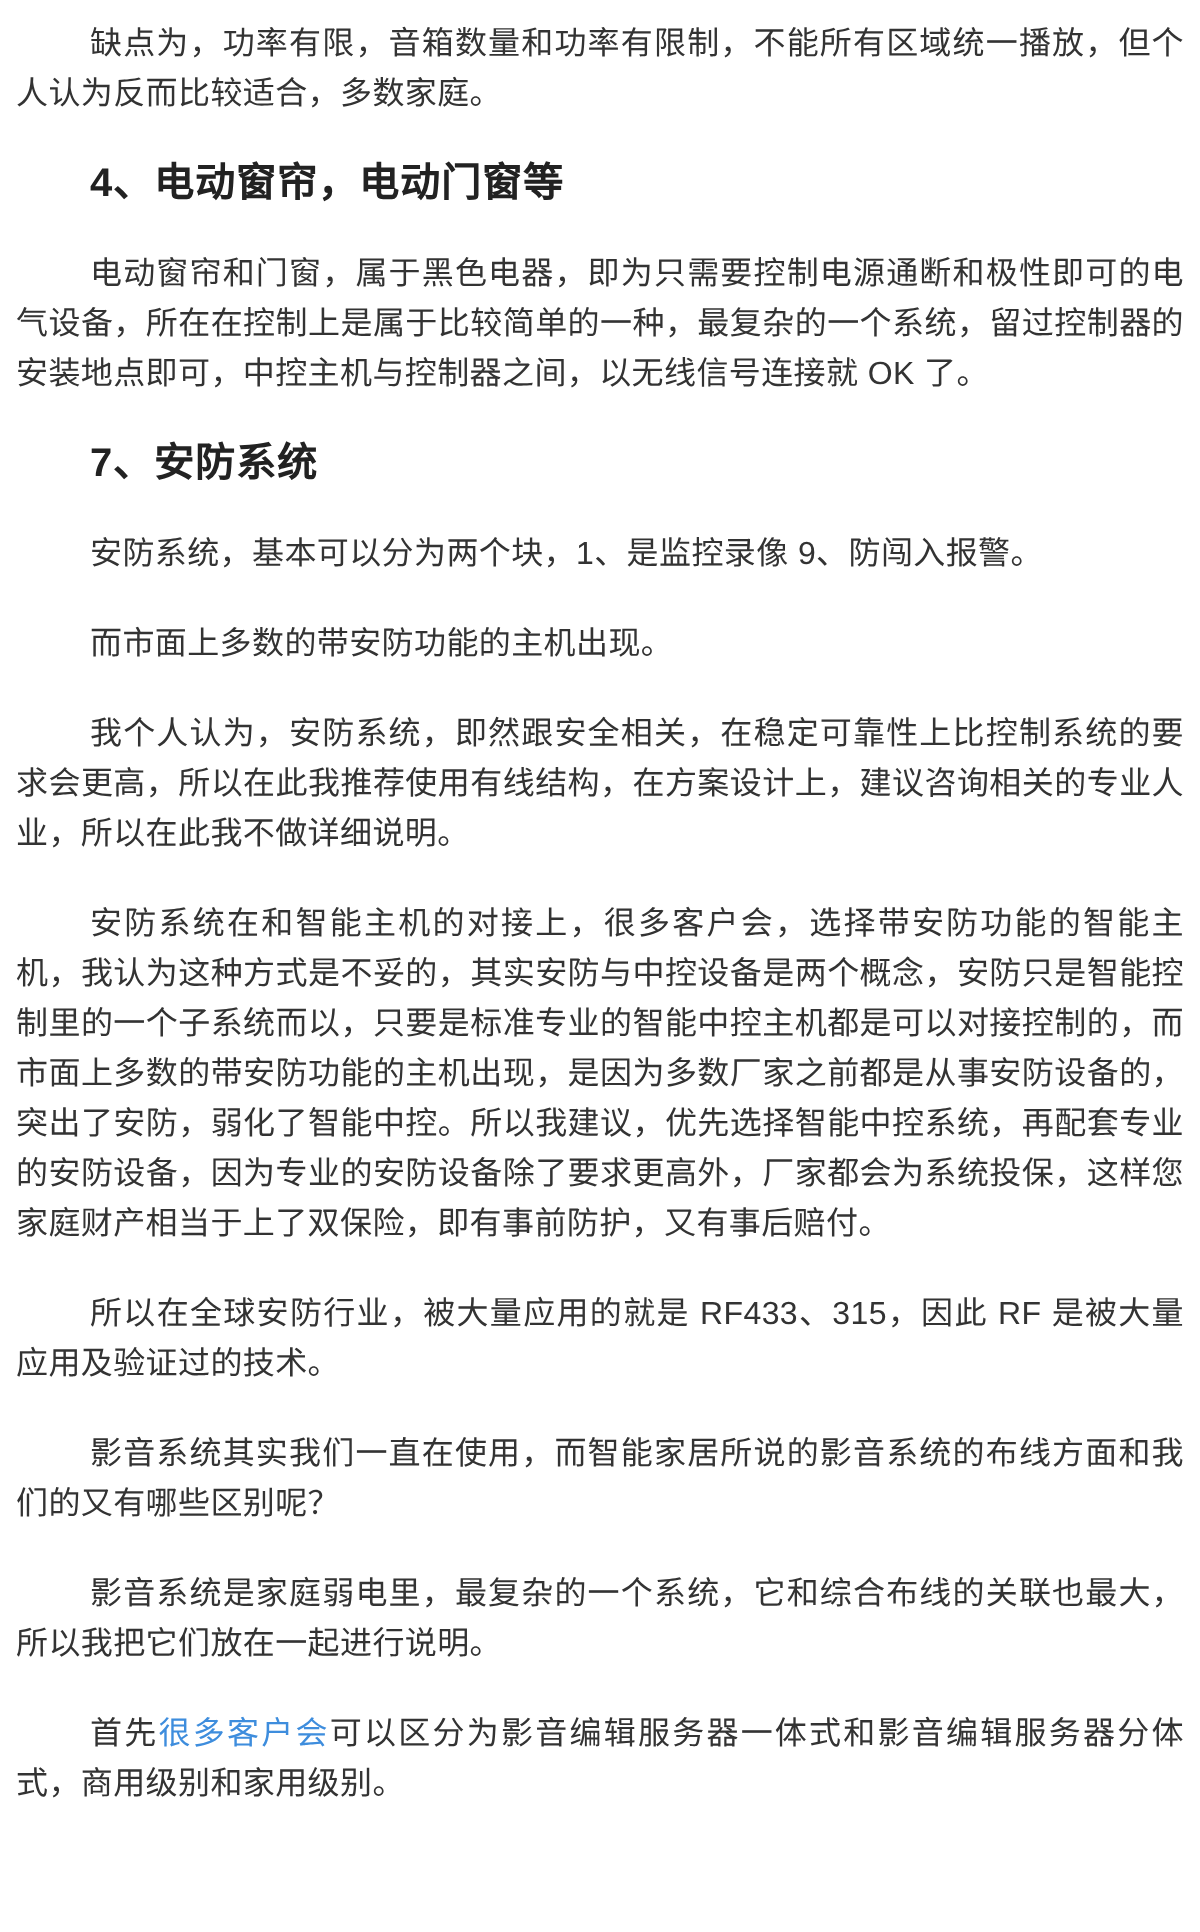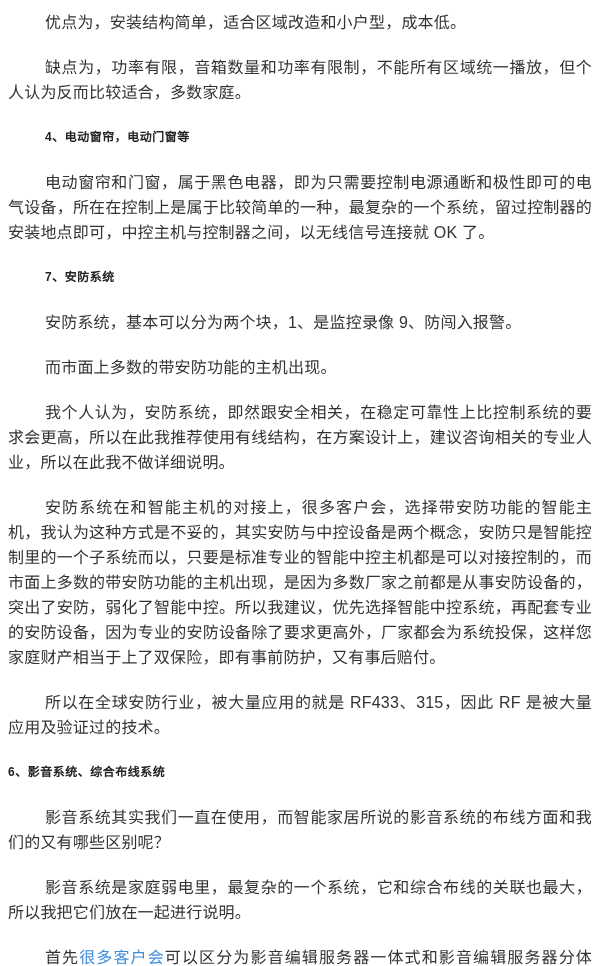--- a/index.html
+++ b/index.html
@@ -30,59 +30,57 @@
   }
   p.para{
     margin:20px 0;
     text-indent:37px;
     text-align:justify;
     letter-spacing:0.2px;
   }
   .heading{
     margin:20px 0;
     font-weight:bold;
-    font-size:12px;
+    font-size:20px;
     color:var(--heading-color);
     letter-spacing:0.5px;
   }
   .heading.indent{
     text-indent:37px;
   }
   a.inline-link{
     color:var(--link-color);
     text-decoration:none;
     cursor:pointer;
   }
 </style>
 </head>
 <body>
 
 <div class="article">
 
-  <p class="para">优点为，安装结构简单，适合区域改造和小户型，成本低。</p>
 
   <p class="para">缺点为，功率有限，音箱数量和功率有限制，不能所有区域统一播放，但个人认为反而比较适合，多数家庭。</p>
 
   <div class="heading indent">4、电动窗帘，电动门窗等</div>
 
   <p class="para">电动窗帘和门窗，属于黑色电器，即为只需要控制电源通断和极性即可的电气设备，所在在控制上是属于比较简单的一种，最复杂的一个系统，留过控制器的安装地点即可，中控主机与控制器之间，以无线信号连接就 OK 了。</p>
 
   <div class="heading indent">7、安防系统</div>
 
   <p class="para">安防系统，基本可以分为两个块，1、是监控录像 9、防闯入报警。</p>
 
   <p class="para">而市面上多数的带安防功能的主机出现。</p>
 
   <p class="para">我个人认为，安防系统，即然跟安全相关，在稳定可靠性上比控制系统的要求会更高，所以在此我推荐使用有线结构，在方案设计上，建议咨询相关的专业人业，所以在此我不做详细说明。</p>
 
   <p class="para">安防系统在和智能主机的对接上，很多客户会，选择带安防功能的智能主机，我认为这种方式是不妥的，其实安防与中控设备是两个概念，安防只是智能控制里的一个子系统而以，只要是标准专业的智能中控主机都是可以对接控制的，而市面上多数的带安防功能的主机出现，是因为多数厂家之前都是从事安防设备的，突出了安防，弱化了智能中控。所以我建议，优先选择智能中控系统，再配套专业的安防设备，因为专业的安防设备除了要求更高外，厂家都会为系统投保，这样您家庭财产相当于上了双保险，即有事前防护，又有事后赔付。</p>
 
   <p class="para">所以在全球安防行业，被大量应用的就是 RF433、315，因此 RF 是被大量应用及验证过的技术。</p>
 
-  <div class="heading">6、影音系统、综合布线系统</div>
 
   <p class="para">影音系统其实我们一直在使用，而智能家居所说的影音系统的布线方面和我们的又有哪些区别呢？</p>
 
   <p class="para">影音系统是家庭弱电里，最复杂的一个系统，它和综合布线的关联也最大，所以我把它们放在一起进行说明。</p>
 
   <p class="para">
     <span>首先</span><a class="inline-link">很多客户会</a><span>可以区分为影音编辑服务器一体式和影音编辑服务器分体式，商用级别和家用级别。</span>
   </p>
 
 </div>

